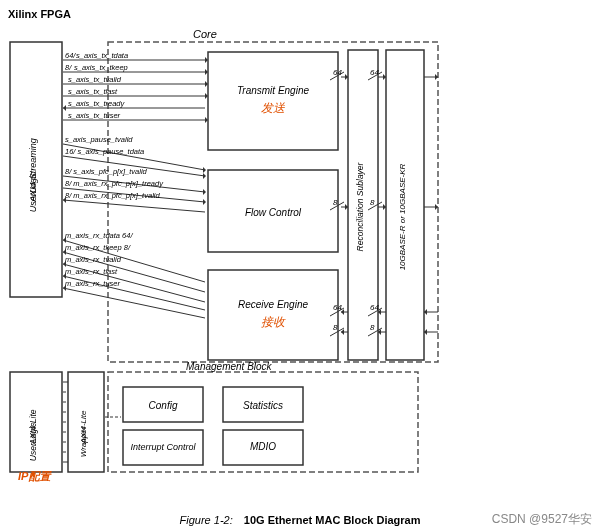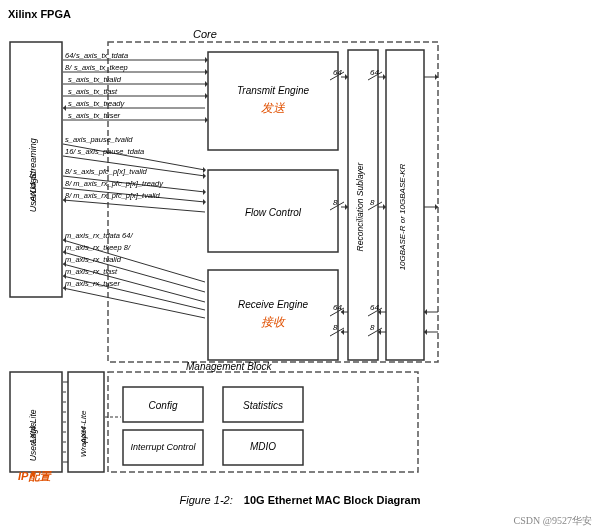--- a/index.html
+++ b/index.html
@@ -43,23 +43,22 @@
       font-style: italic;
     }
     .caption-title {
       font-weight: bold;
       margin-left: 8px;
     }
     .watermark {
       position: absolute;
       bottom: 4px;
       right: 8px;
-      font-size: 10px;
+      font-size: 12px;
       color: #888;
-      font-family: Liberation Serif, serif;
     }
   </style>
 </head>
 <body>
 
 <div class="page-container">
   <div class="top-label">Xilinx FPGA</div>
 
   <div class="main-diagram">
 
@@ -240,19 +239,19 @@
       <line x1="55" y1="410" x2="60" y2="410" stroke="#333" stroke-width="1" stroke-dasharray="3,2"></line>
       <line x1="55" y1="420" x2="60" y2="420" stroke="#333" stroke-width="1" stroke-dasharray="3,2"></line>
       <line x1="55" y1="430" x2="60" y2="430" stroke="#333" stroke-width="1" stroke-dasharray="3,2"></line>
       <line x1="55" y1="440" x2="60" y2="440" stroke="#333" stroke-width="1"></line>
       <line x1="97" y1="395" x2="113" y2="395" stroke="#333" stroke-width="1" stroke-dasharray="3,2"></line>
 
       <text x="10" y="458" font-size="11" font-family="Arial" fill="#e05000" font-weight="bold">IP配置</text>
     </svg>
   </div>
 
-  <div style="position: absolute; bottom: 26px; left: 0; right: 0; text-align: center; font-size: 11px;">
+  <div style="position: absolute; bottom: 6px; left: 0; right: 0; text-align: center; font-size: 11px;">
     <span class="caption-fig">Figure 1-2:</span>
     <span class="caption-title">10G Ethernet MAC Block Diagram</span>
   </div>
 
   <div class="watermark">CSDN @9527华安</div>
 </div>
 
 </body></html>

